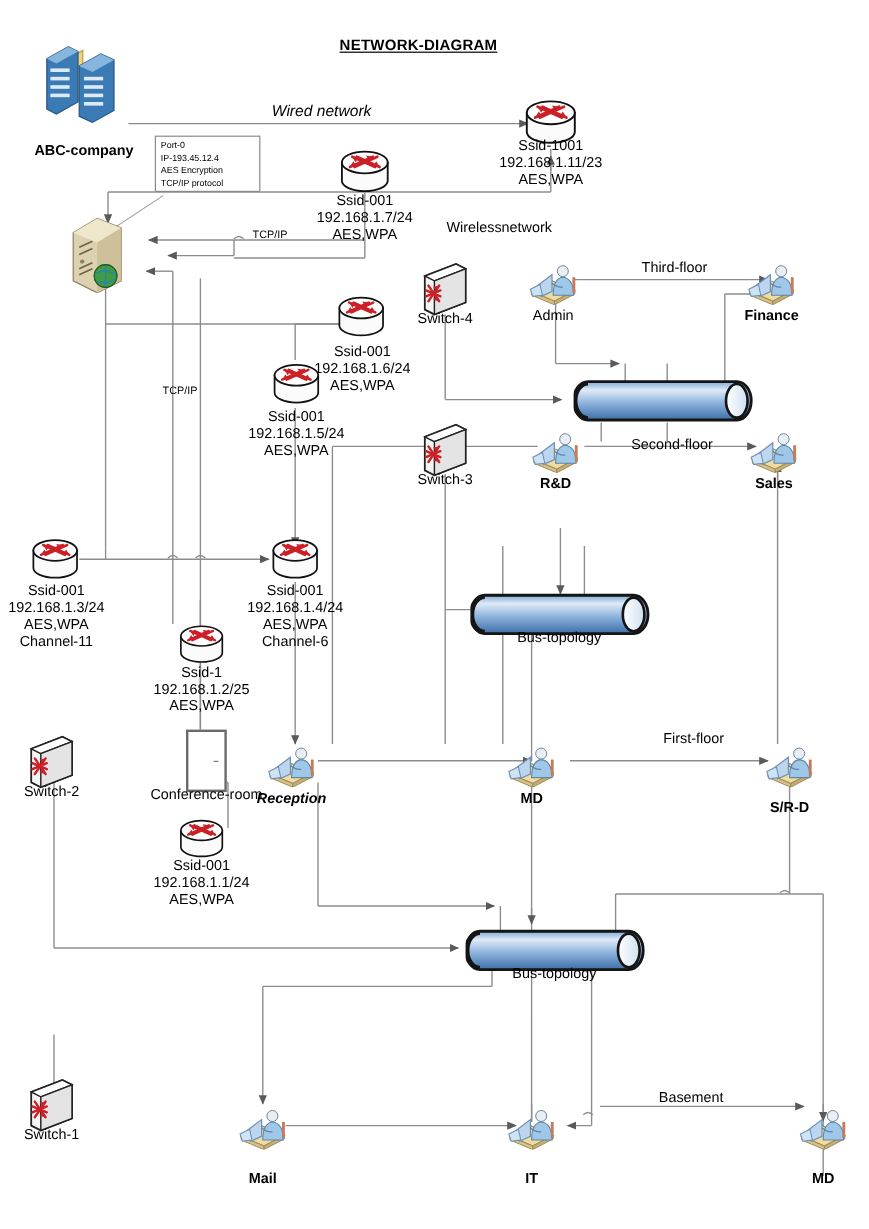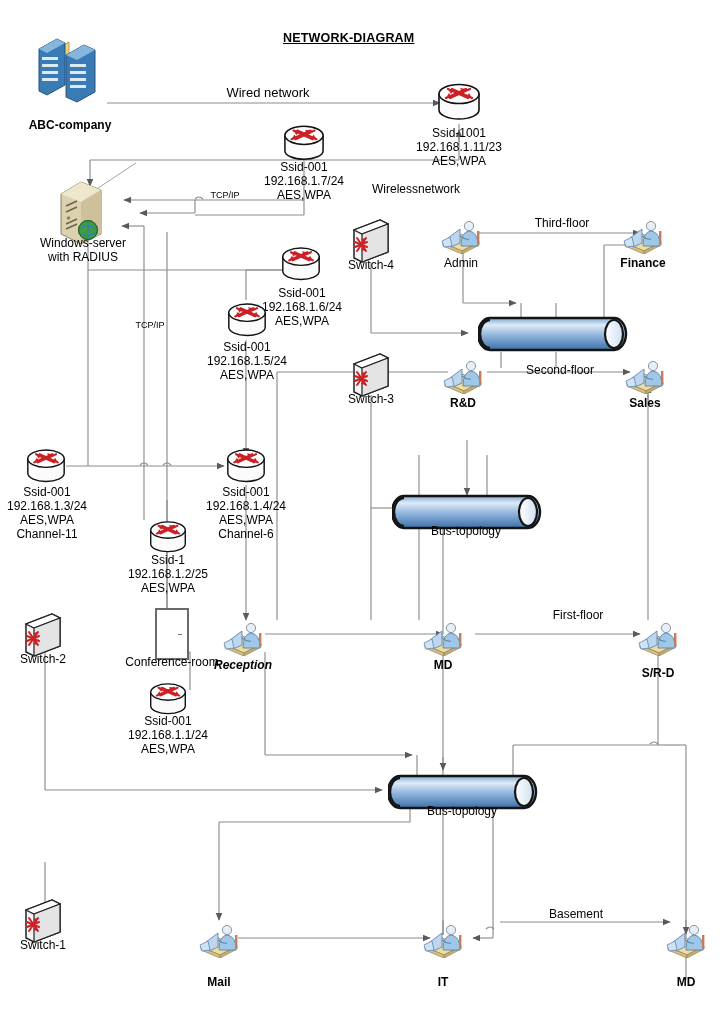--- a/index.html
+++ b/index.html
@@ -193,62 +193,64 @@
       <g fill="#dceaf6">
         <rect x="37" y="31" width="16" height="3"></rect>
           <rect x="37" y="38" width="16" height="3"></rect>
         <rect x="37" y="45" width="16" height="3"></rect>
           <rect x="37" y="52" width="16" height="3"></rect>
       </g>
     </svg>
   </div>
   <div class="lbl b t12" style="left:0px;top:118px;width:140px;">ABC-company</div>
 
+  <div class="infobox" style="left:129px;top:113px;width:88px;height:47px;">
+    <div>Port-0</div>
+    <div>IP-193.45.12.4</div>
+    <div>AES Encryption</div>
+    <div>TCP/IP protocol</div>
+  </div>
 
   <div class="node" style="left:55px;top:178px;">
     <svg width="62" height="66" viewBox="0 0 62 66">
       <polygon points="6,16 26,4 46,12 46,56 26,66 6,56" fill="#ddd2b0" stroke="#8a8060" stroke-width="1"></polygon>
       <polygon points="6,16 26,4 46,12 26,24" fill="#efe7cc"></polygon>
       <polygon points="26,24 46,12 46,56 26,66" fill="#cdc09b"></polygon>
       <g stroke="#6d6446" stroke-width="1.4" fill="none">
         <line x1="11" y1="28" x2="22" y2="23"></line>
         <line x1="11" y1="34" x2="22" y2="29"></line>
         <line x1="11" y1="46" x2="22" y2="41"></line>
         <line x1="11" y1="51" x2="22" y2="46"></line>
       </g>
       <circle cx="13.5" cy="40" r="1.8" fill="#8d8363"></circle>
       <circle cx="33" cy="52" r="9.5" fill="#3f9c3f" stroke="#1f5f22" stroke-width="0.8"></circle>
       <path d="M24,50 q9,-5 18,1 M25,56 q9,4 16,-2 M33,42.5 v19" stroke="#2a7fc4" stroke-width="1.1" fill="none"></path>
       <circle cx="33" cy="52" r="9.5" fill="none" stroke="#1f5f22" stroke-width="0.9"></circle>
     </svg>
   </div>
-  <div class="lbl t12" style="left:8px;top:236px;width:150px;">
-    <div>Windows-server</div>
-    <div>with RADIUS</div>
-  </div>
 
   <div class="node" style="left:436px;top:80px;">
     <svg width="46" height="44" viewBox="0 0 46 44">
       <path d="M3,14 v16 a20,9 0 0 0 40,0 v-16 z" fill="#fbfbfb" stroke="#111" stroke-width="1.6"></path>
       <ellipse cx="23" cy="14" rx="20" ry="9.5" fill="#ffffff" stroke="#111" stroke-width="1.6"></ellipse>
       <g stroke="#cc2026" stroke-width="2.3" fill="none" stroke-linecap="round">
         <path d="M10,18 L30,9"></path>
           <path d="M16,9 L36,18"></path>
         <path d="M12,9 L32,18"></path>
           <path d="M14,18 L34,9"></path>
       </g>
       <g fill="#cc2026">
         <polygon points="30,9 24,8 27,13"></polygon>
           <polygon points="36,18 30,18 33,13"></polygon>
         <polygon points="12,9 18,9 15,14"></polygon>
           <polygon points="10,18 16,18 13,13"></polygon>
       </g>
     </svg>
   </div>
-  <div class="lbl t12" style="left:384px;top:126px;width:150px;">
+  <div class="lbl t12" style="left:384px;top:114px;width:150px;">
     <div>Ssid-1001</div>
     <div>192.168.1.11/23</div>
     <div>AES,WPA</div>
   </div>
 
   <div class="node" style="left:282px;top:122px;">
     <svg width="44" height="42" viewBox="0 0 46 44">
       <path d="M3,14 v16 a20,9 0 0 0 40,0 v-16 z" fill="#fbfbfb" stroke="#111" stroke-width="1.6"></path>
       <ellipse cx="23" cy="14" rx="20" ry="9.5" fill="#ffffff" stroke="#111" stroke-width="1.6"></ellipse>
       <g stroke="#cc2026" stroke-width="2.3" fill="none" stroke-linecap="round">
@@ -667,21 +669,21 @@
 
   <div class="node" style="left:388px;top:772px;">
     <svg width="152" height="40" viewBox="0 0 152 40">
       <path d="M12,4 H136 a12,16 0 0 1 0,32 H12 a12,16 0 0 1 0,-32 z" fill="url(#busGrad)" stroke="#141414" stroke-width="2.4"></path>
       <ellipse cx="136" cy="20" rx="9" ry="14" fill="url(#capGrad)" stroke="#141414" stroke-width="2.2"></ellipse>
       <path d="M12,6 a10,14 0 0 0 0,28" fill="none" stroke="#141414" stroke-width="2.4"></path>
     </svg>
   </div>
   <div class="lbl t12" style="left:392px;top:804px;width:140px;">Bus-topology</div>
 
-  <div class="lbl t13" style="left:168px;top:85px;width:200px;">Wired network</div>
+  <div class="lbl t13" style="left:168px;top:85px;width:200px;font-style:italic;">Wired network</div>
 
   <div class="lbl t12" style="left:346px;top:182px;width:140px;">Wirelessnetwork</div>
 
   <div class="lbl t9" style="left:185px;top:190px;width:80px;">TCP/IP</div>
 
   <div class="lbl t9" style="left:110px;top:320px;width:80px;">TCP/IP</div>
 
   <div class="lbl t12" style="left:492px;top:216px;width:140px;">Third-floor</div>
 
   <div class="lbl t12" style="left:490px;top:363px;width:140px;">Second-floor</div>

